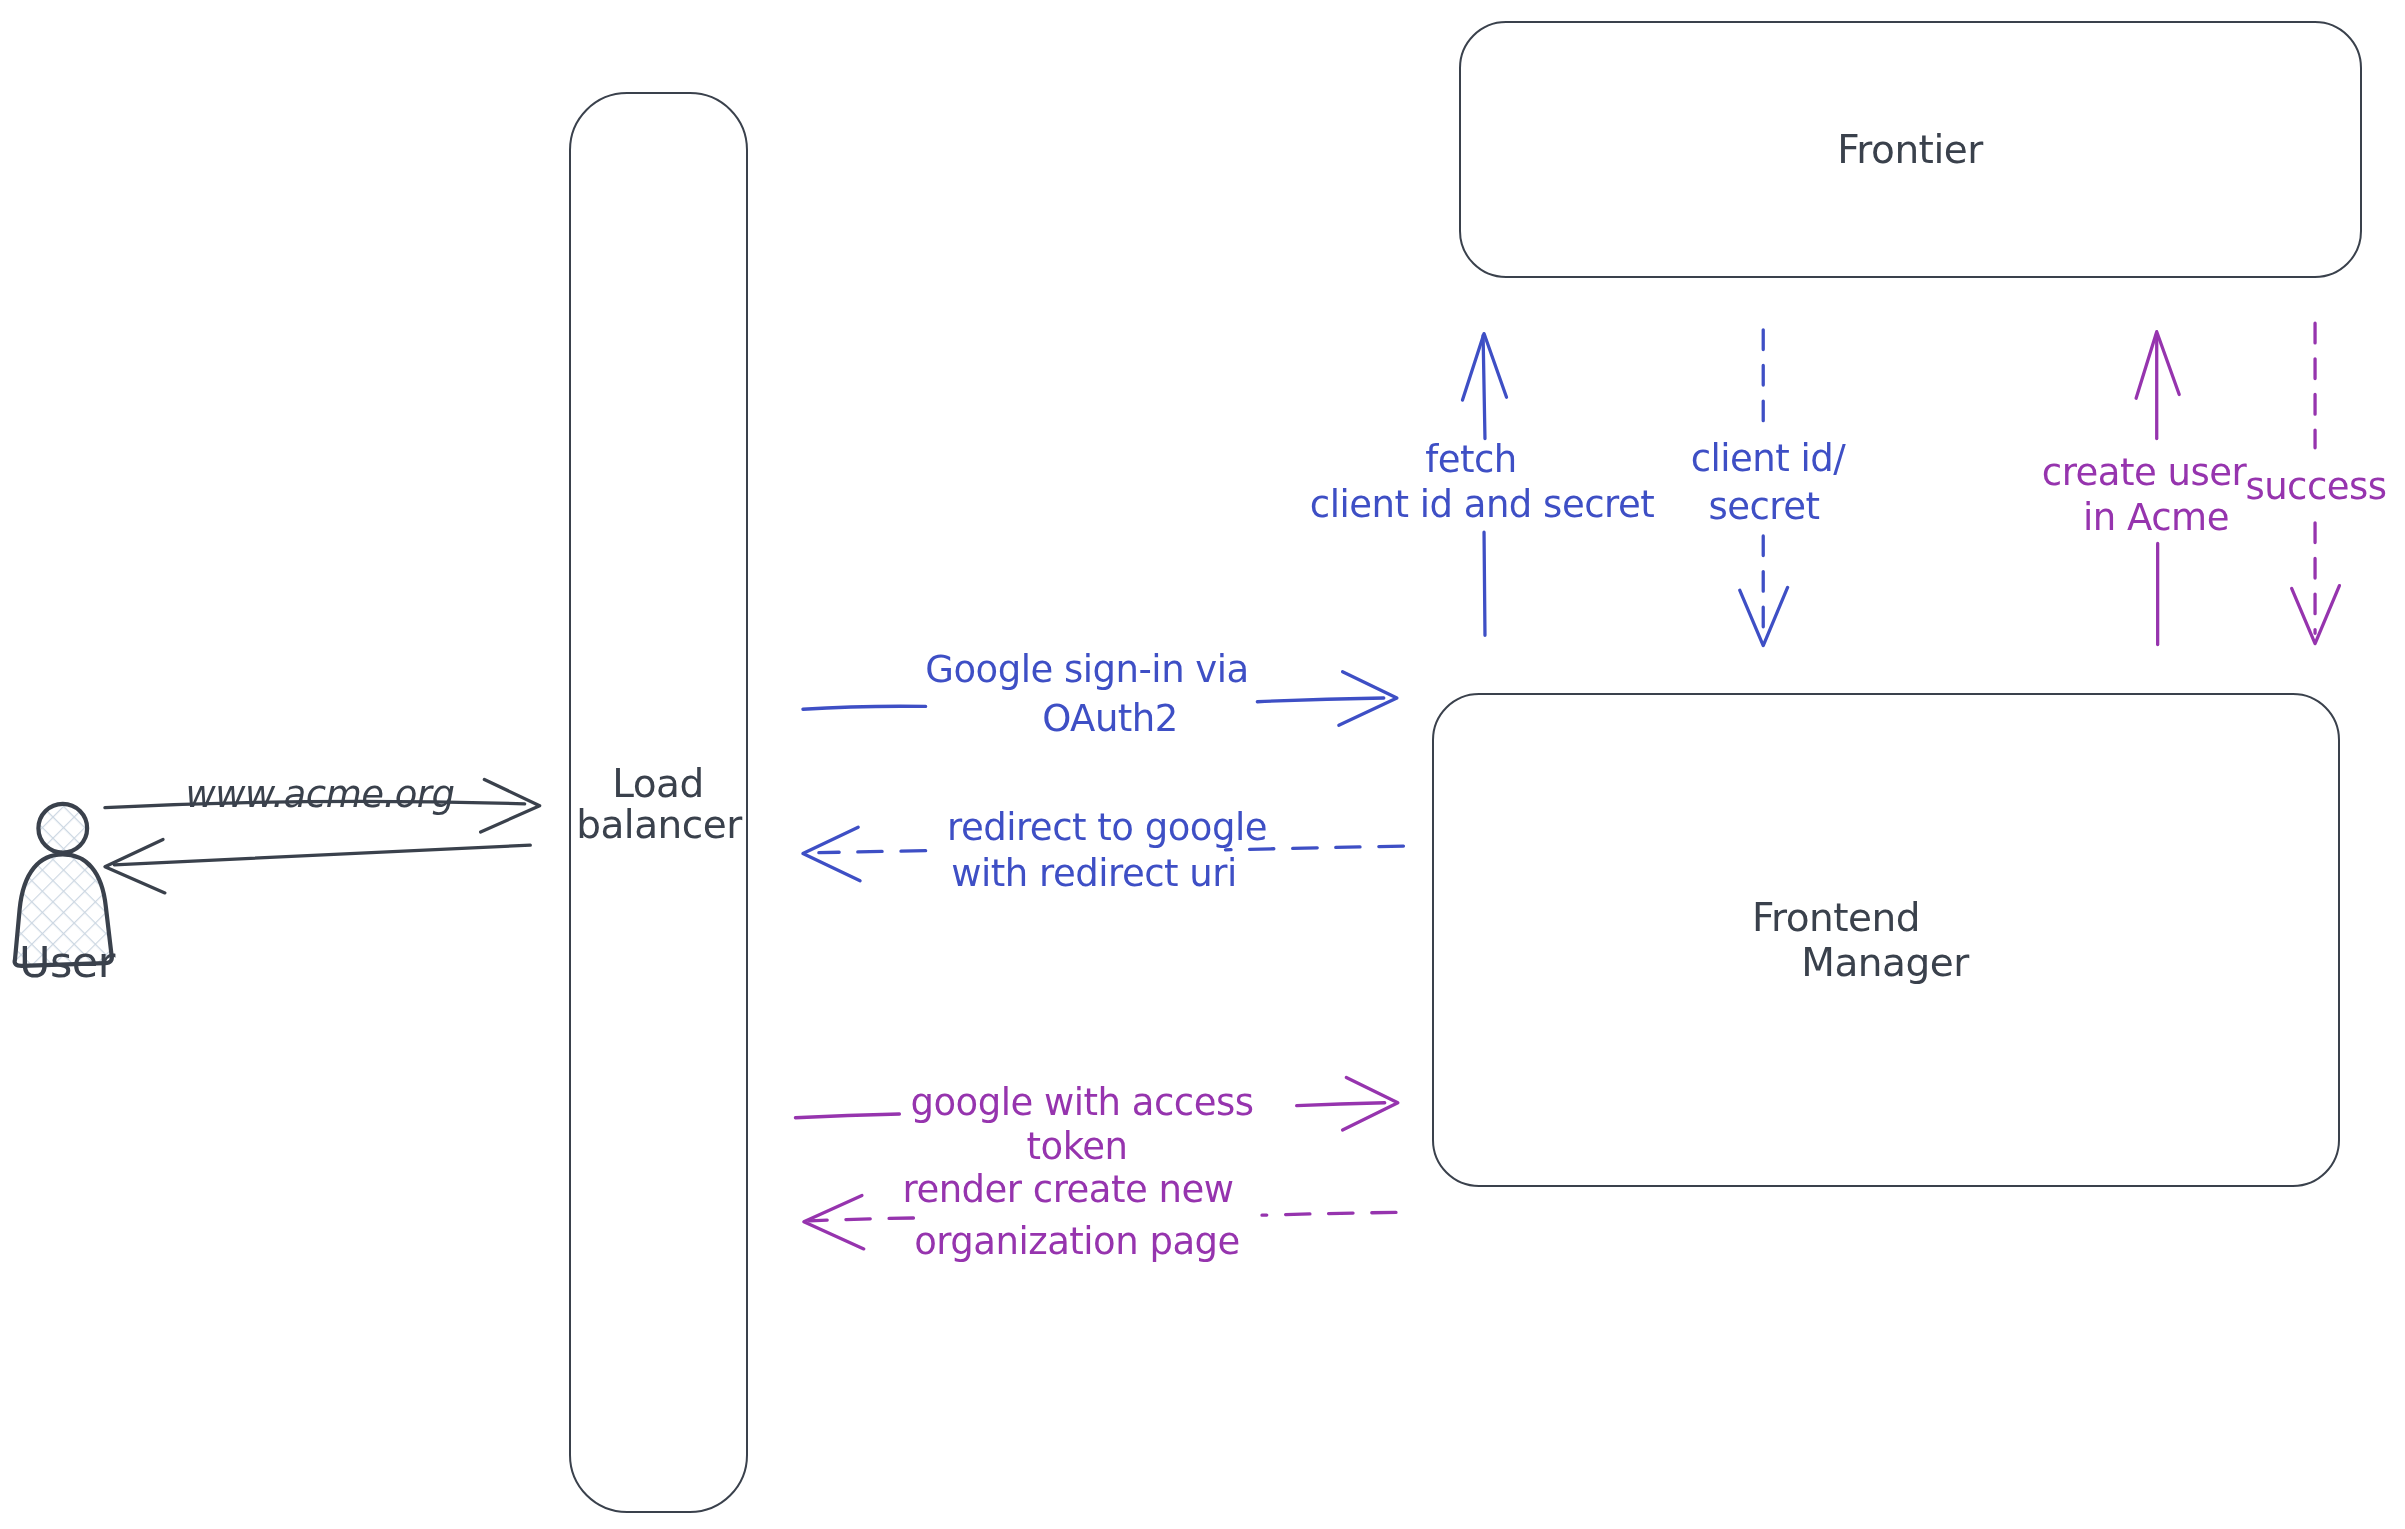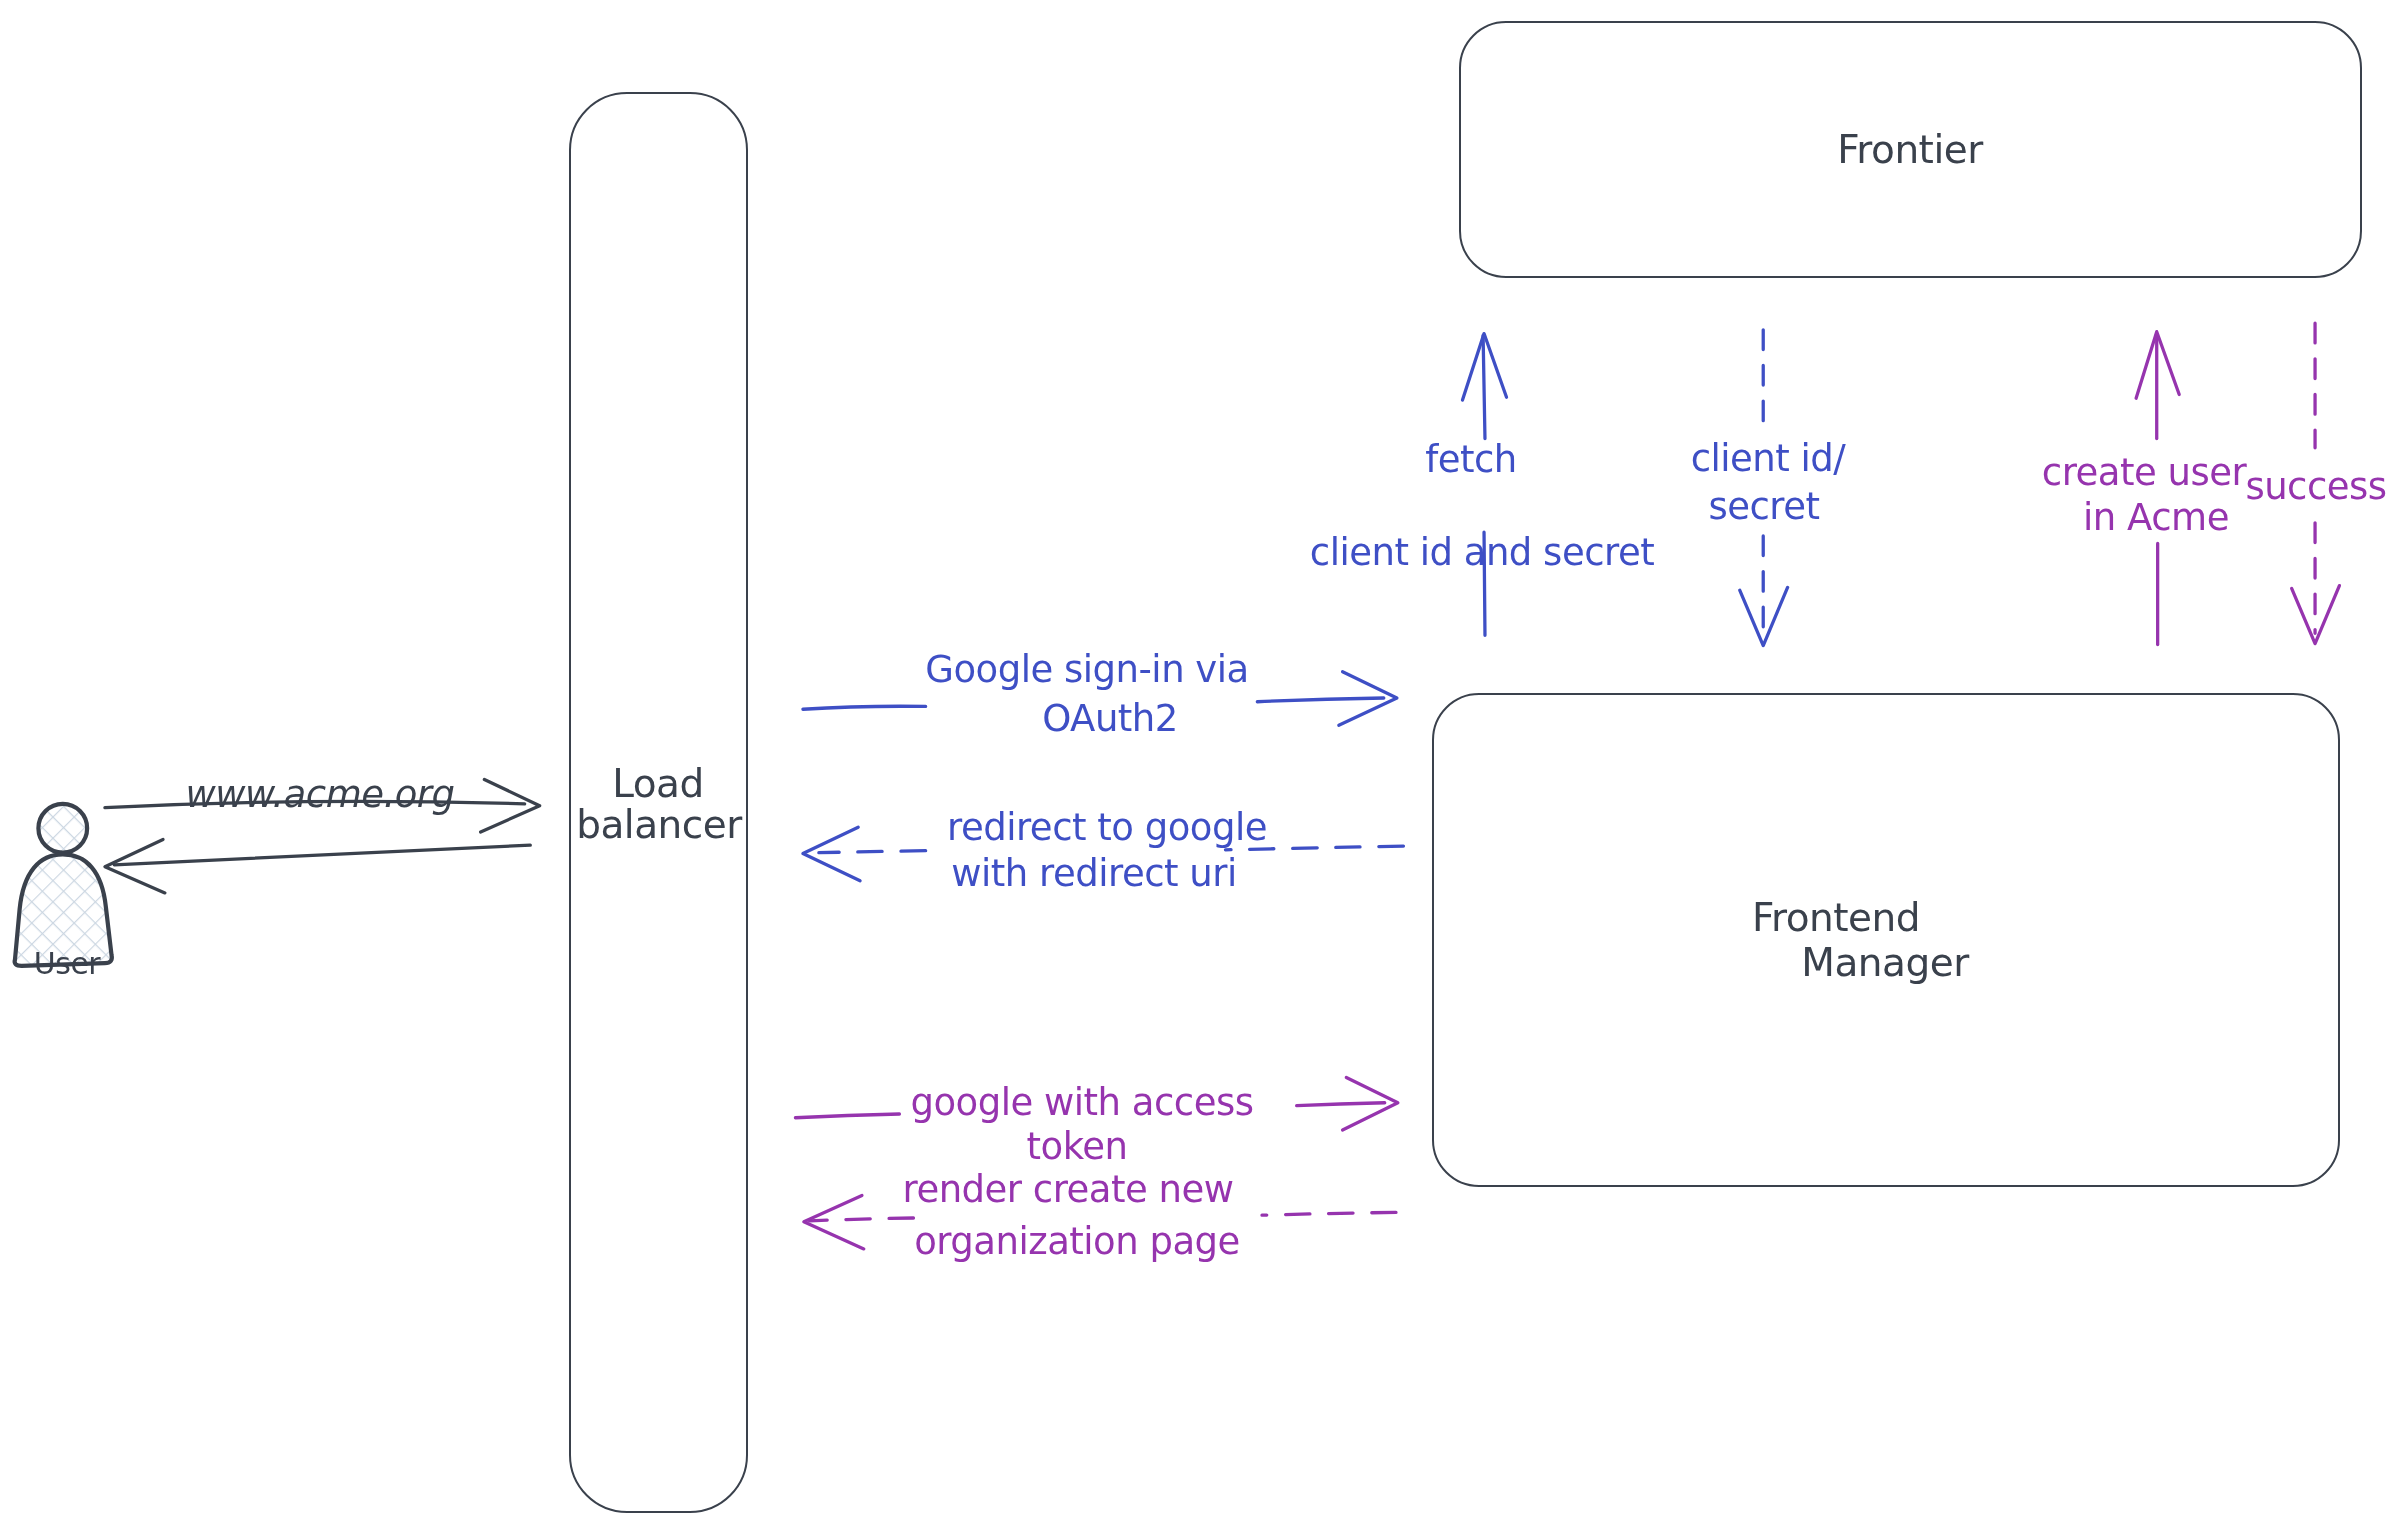--- a/index.html
+++ b/index.html
@@ -47,21 +47,21 @@
     transform: translate(-50%, -50%);
     white-space: nowrap;
     font-size: 37px;
     letter-spacing: -0.5px;
     line-height: 1.1;
   }
   .t-ink    { color: var(--ink); }
   .t-blue   { color: var(--blue); }
   .t-purple { color: var(--purple); }
   .node-lbl  { font-size: 39px; }
-  .actor-lbl { font-size: 30px; }
+  .actor-lbl { font-size: 43px; }
 </style>
 </head>
 <body>
 
 <div class="canvas">
 
   <svg class="arrows" viewBox="0 0 2567 1633">
     <defs>
       <pattern id="hatch" width="16" height="16" patternUnits="userSpaceOnUse" patternTransform="rotate(45)">
         <path class="hatchline" d="M0 0 L0 16 M0 0 L16 0" fill="none"></path>
@@ -145,21 +145,21 @@
 
   <div class="lbl t-ink" style="left:320px; top:795px;font-style:italic;">www.acme.org</div>
 
   <div class="lbl t-blue" style="left:1087px; top:670px;text-align:center;">Google sign-in via</div>
   <div class="lbl t-blue" style="left:1110px; top:719px;">OAuth2</div>
 
   <div class="lbl t-blue" style="left:1087px; top:828px;margin-left:20px;">redirect to google</div>
   <div class="lbl t-blue" style="left:1094px; top:874px;">with redirect uri</div>
 
   <div class="lbl t-blue" style="left:1471px; top:460px;">fetch</div>
-  <div class="lbl t-blue" style="left:1482px; top:505px;margin-top:48px;">client id and secret</div>
+  <div class="lbl t-blue" style="left:1482px; top:505px;">client id and secret</div>
 
   <div class="lbl t-blue" style="left:1768px; top:459px;">client id/</div>
   <div class="lbl t-blue" style="left:1764px; top:507px;">secret</div>
 
   <div class="lbl t-purple" style="left:2144px; top:473px;">create user</div>
   <div class="lbl t-purple" style="left:2156px; top:518px;">in Acme</div>
 
   <div class="lbl t-purple" style="left:2316px; top:487px;">success</div>
 
   <div class="lbl t-purple" style="left:1082px; top:1103px;">google with access</div>

